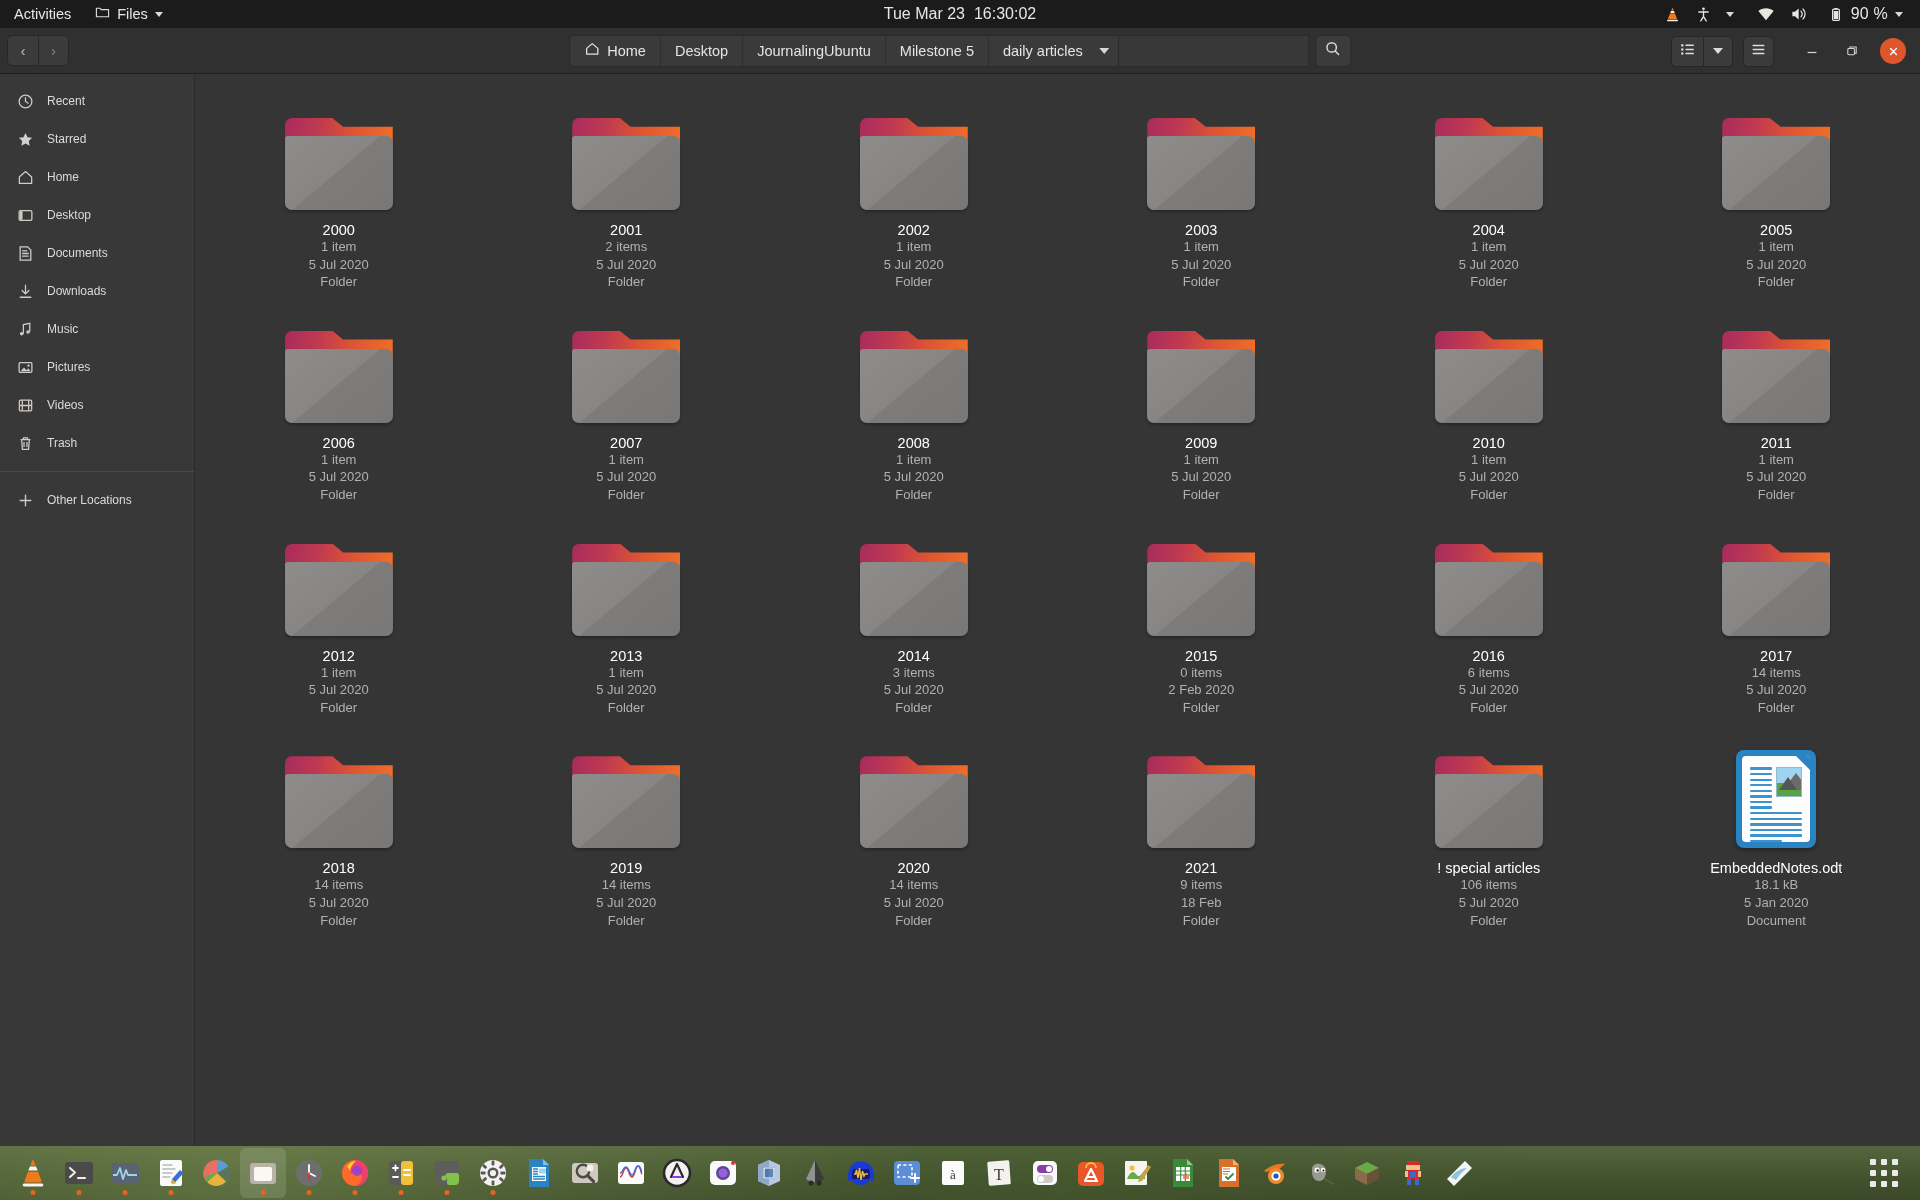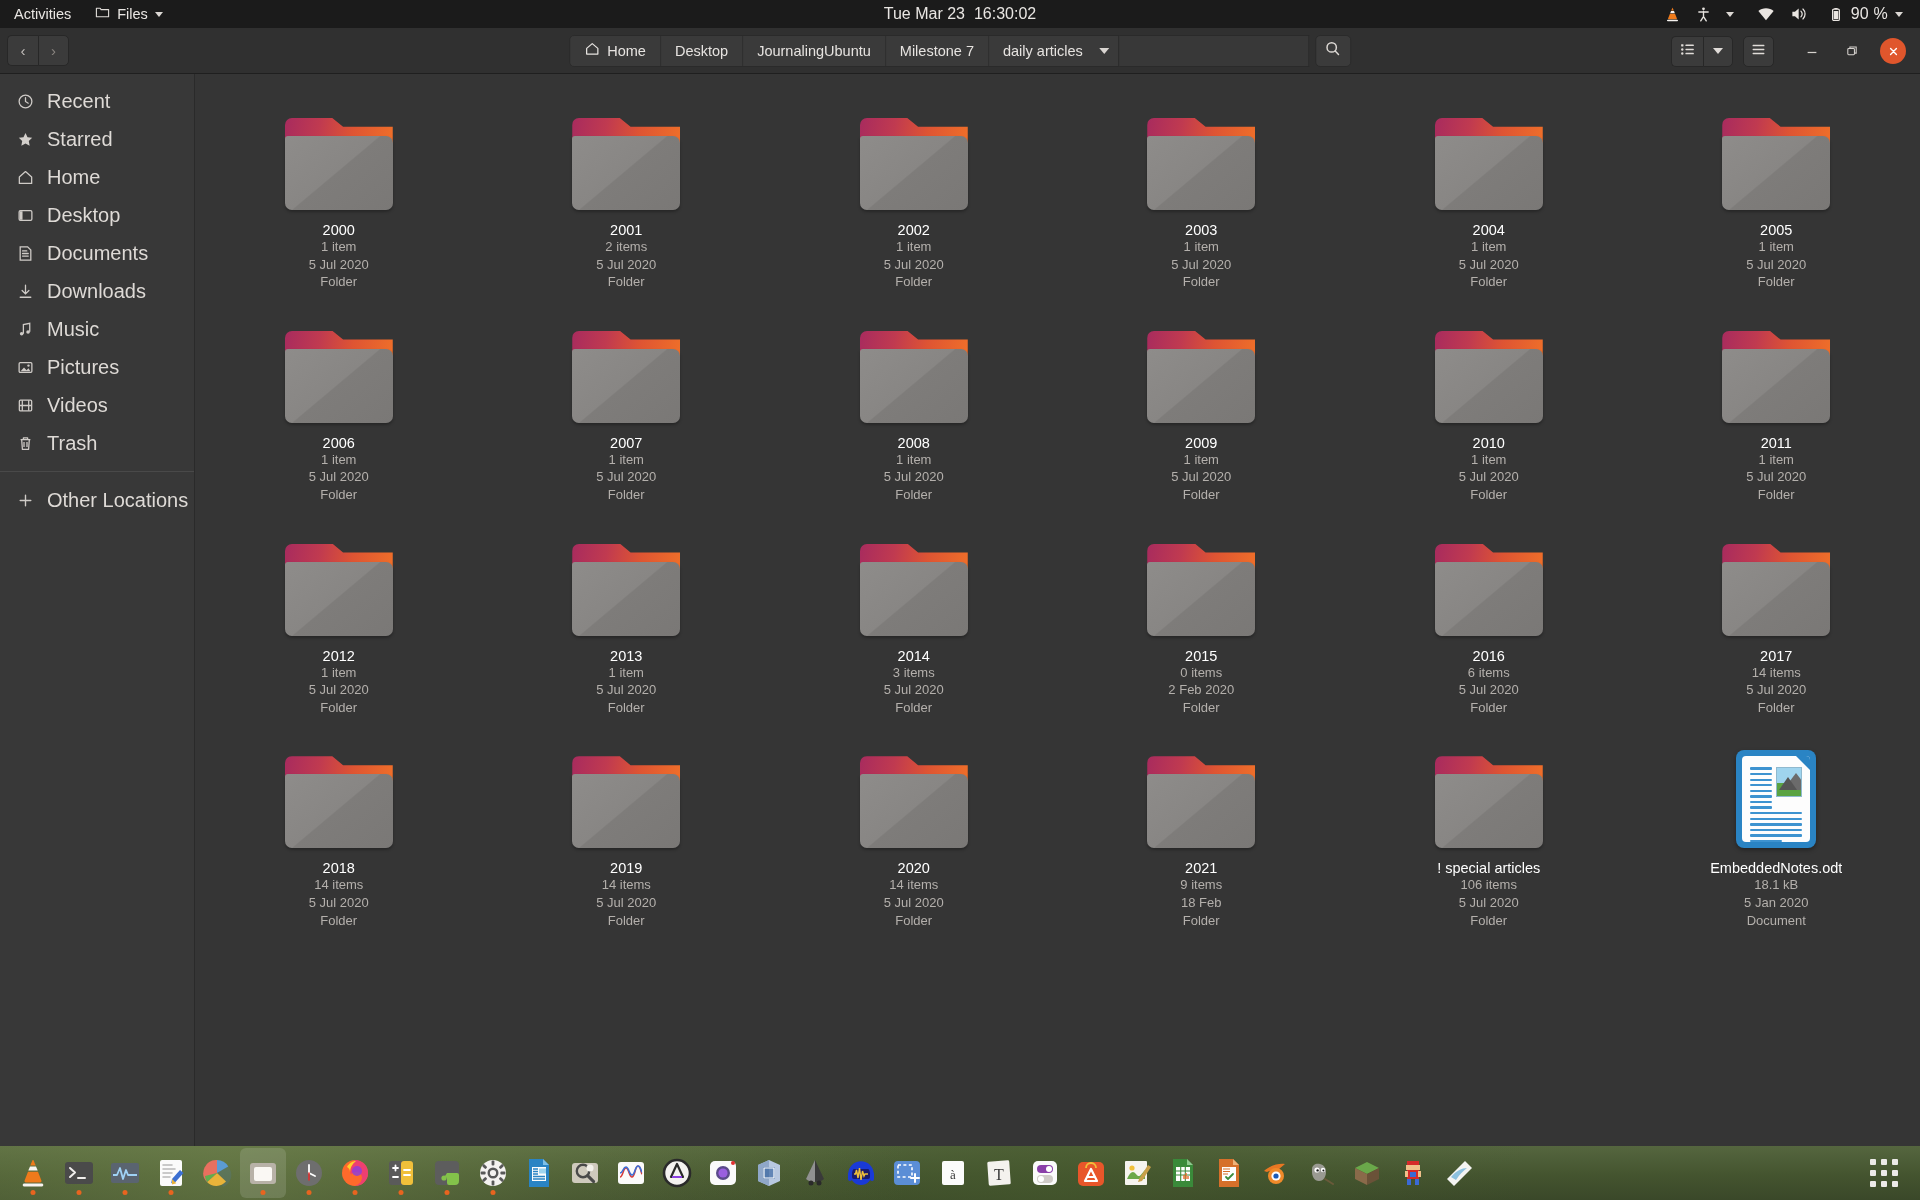--- a/index.html
+++ b/index.html
@@ -136,21 +136,21 @@
   
   #sidebar {
     width: 195px; flex: 0 0 195px;
     background: #383838;
     border-right: 1px solid #2a2a2a;
     padding-top: 8px;
   }
   .side-item {
     display: flex; align-items: center; gap: 13px;
     height: 38px; padding-left: 16px;
-    color: #dedad6; font-size: 20px;
+    color: #dedad6; font-size: 12px;
   }
   .side-sep { height: 1px; background: #494949; margin: 9px 0; }
   .side-ic { width: 18px; height: 18px; display:flex; align-items:center; justify-content:center; flex:0 0 18px; }
 
   
   #grid-wrap { flex: 1; background: #353535; overflow: hidden; padding: 14px 0 0 0; }
   #grid {
     display: grid;
     grid-template-columns: repeat(6, 1fr);
     row-gap: 4px;
@@ -349,21 +349,21 @@
           </span>
           <span>Home</span>
         </div>
         <div class="crumb">
           <span>Desktop</span>
         </div>
         <div class="crumb">
           <span>JournalingUbuntu</span>
         </div>
         <div class="crumb">
-          <span>Milestone 7</span>
+          <span>Milestone 5</span>
         </div>
         <div class="crumb last">
           <span>daily articles</span>
           <span class="pb-caret"></span>
         </div>
       </div>
       <div id="pathentry"></div>
       <div id="searchbtn">
         <span>
           <svg width="17" height="17" viewBox="0 0 16 16" fill="none" stroke="#ddd9d5" stroke-width="1.4" stroke-linecap="round">

